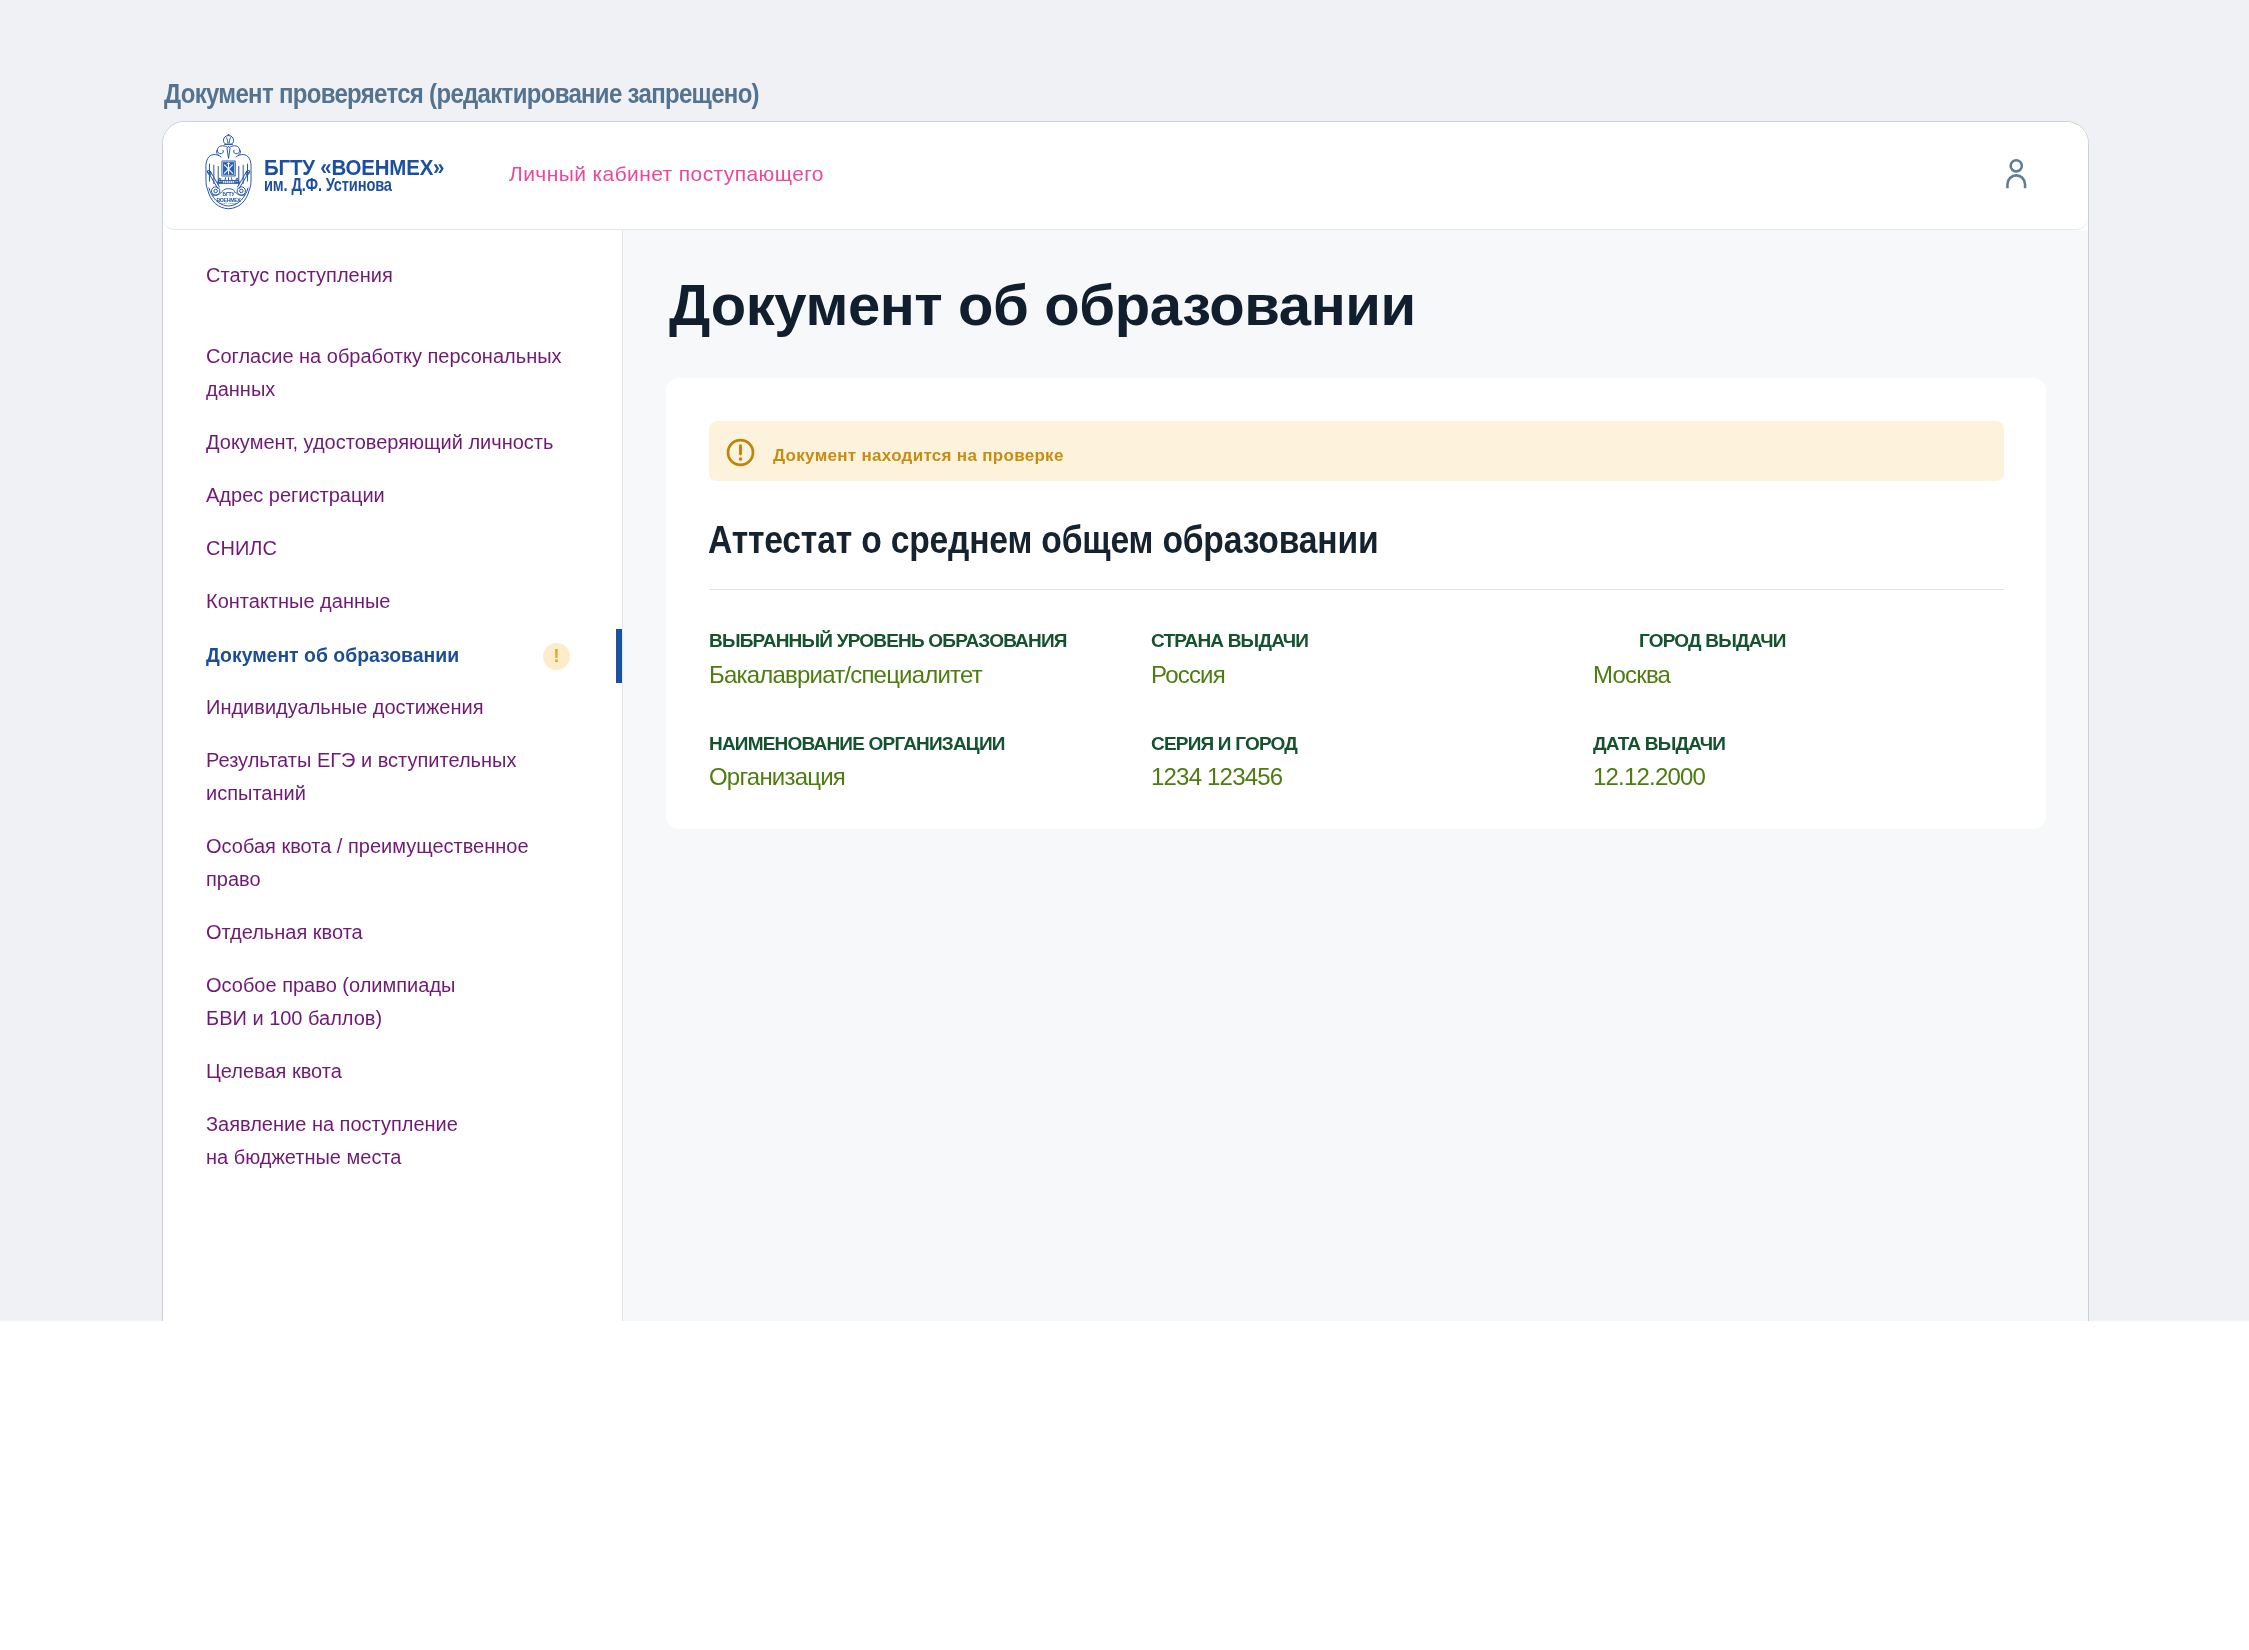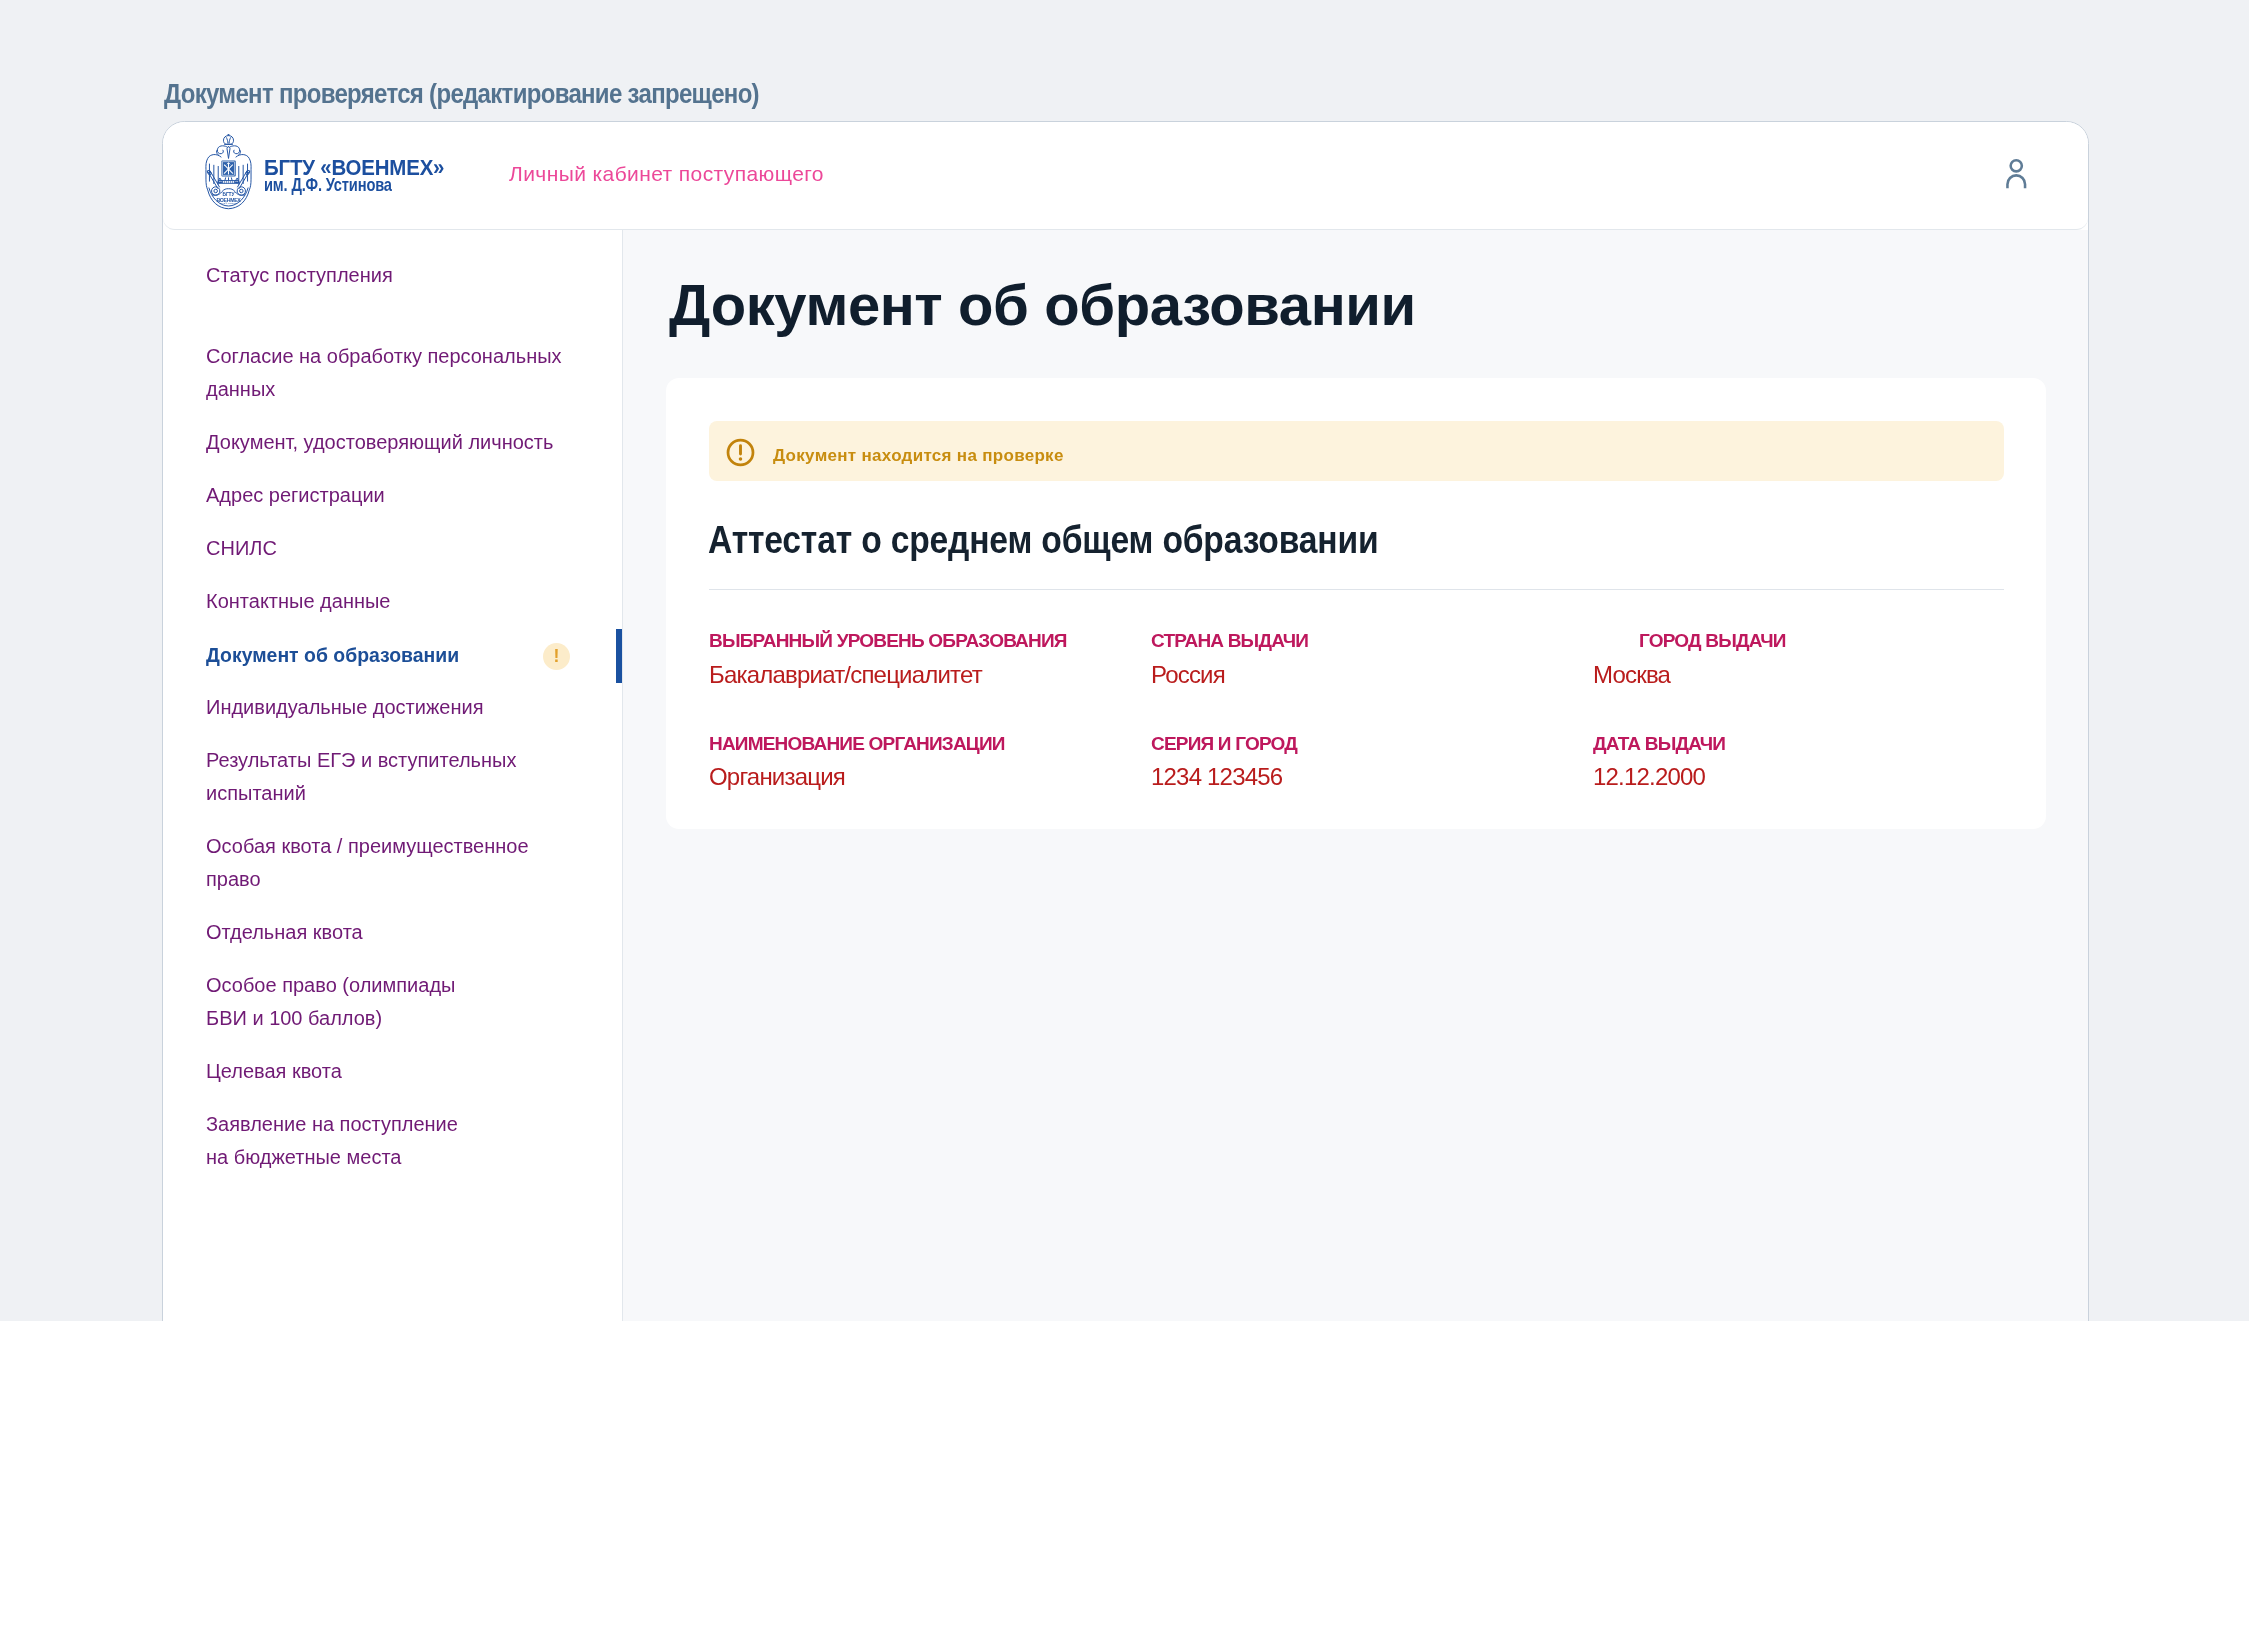--- a/index.html
+++ b/index.html
@@ -23,22 +23,22 @@
   .badge{position:absolute;left:337px;top:4.8px;width:27px;height:27px;border-radius:50%;background:#fcecca;color:#e2a02c;font-size:17.7px;font-weight:bold;text-align:center;line-height:27px;letter-spacing:0;}
   .indicator{position:absolute;left:453px;top:399px;width:5.6px;height:54px;background:#1a51a0;}
   .content{position:absolute;left:460px;top:108px;width:1466px;height:1258px;background:#f7f8fa;}
   .h1{position:absolute;left:46px;top:46px;font-size:58px;font-weight:bold;color:#101e2d;letter-spacing:-0.4px;line-height:1;}
   .inner-card{position:absolute;left:43px;top:148px;width:1380px;height:451px;background:#fff;border-radius:13px;}
   .banner{position:absolute;left:43px;top:43px;width:1295px;height:60px;background:#fdf3dd;border-radius:8px;}
   .banner-ico{position:absolute;left:17px;top:17px;}
   .banner-text{position:absolute;left:64px;top:26px;font-size:17px;font-weight:bold;color:#c88d10;letter-spacing:0.3px;line-height:1;}
   .sub-h{position:absolute;left:42px;top:142px;font-size:39px;font-weight:bold;color:#15222f;letter-spacing:-0.2px;line-height:1;transform:scaleX(.862);transform-origin:0 0;}
   .divider{position:absolute;left:43px;top:211px;width:1295px;height:0.8px;background:#dfe4ea;}
-  .grid-label{position:absolute;font-size:19px;font-weight:bold;color:#be185d;letter-spacing:-0.8px;line-height:1;}
-  .grid-value{position:absolute;font-size:24px;color:#b91c1c;letter-spacing:-0.8px;line-height:1;}
+  .grid-label{position:absolute;font-size:19px;font-weight:bold;color:#14532d;letter-spacing:-0.8px;line-height:1;}
+  .grid-value{position:absolute;font-size:24px;color:#4d7c0f;letter-spacing:-0.8px;line-height:1;}
 </style>
 </head>
 <body>
 <div class="page">
   <div class="top-heading">Документ проверяется (редактирование запрещено)</div>
   <div class="card">
     <div class="header">
       <svg class="logo-emblem" width="47" height="76" viewBox="0 0 59 94" fill="none">
         <g stroke="#2456a4" stroke-width="1.25" fill="none">
           <g id="lh">

